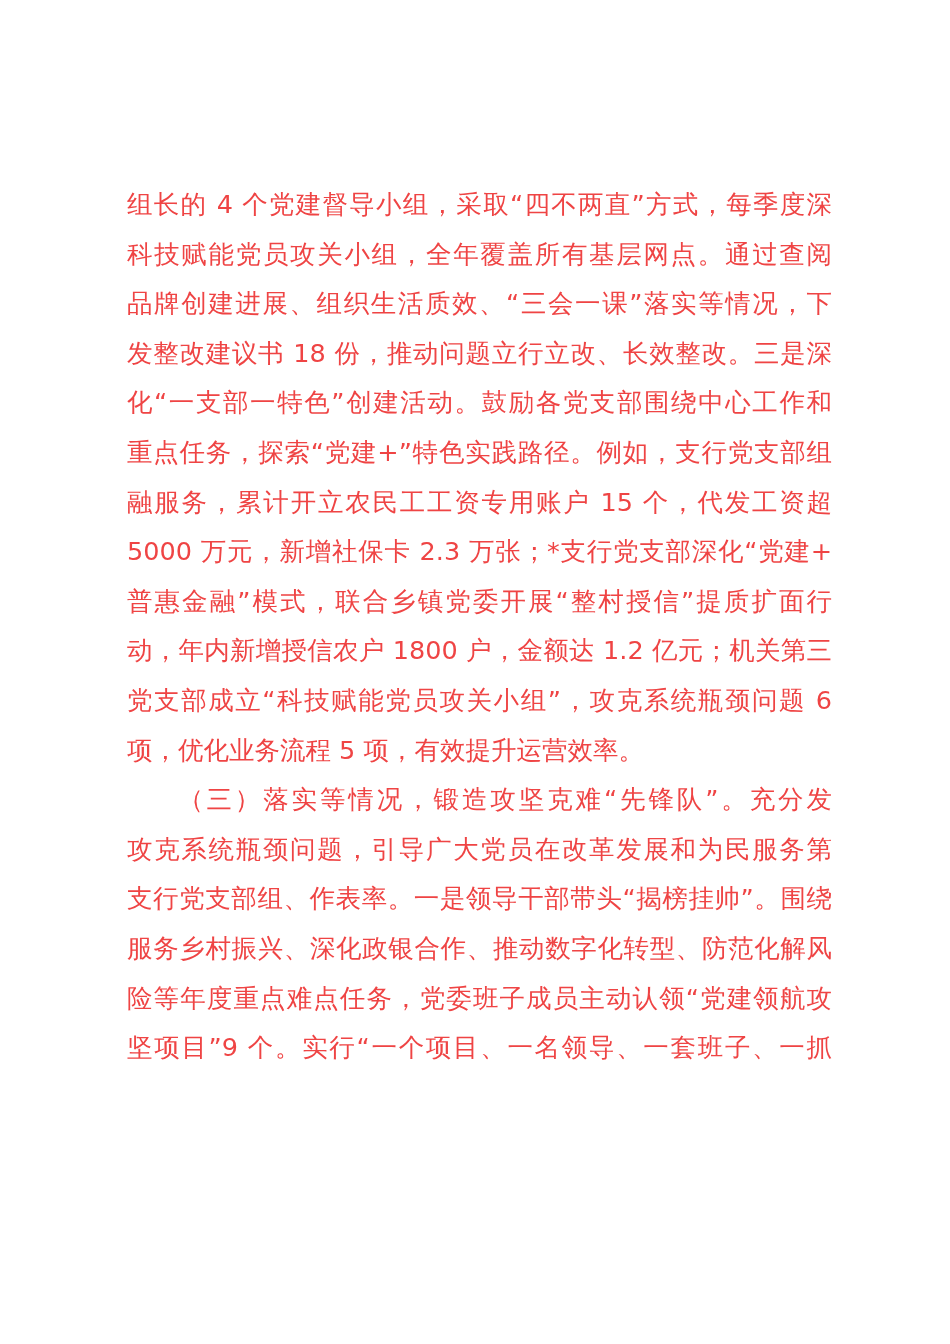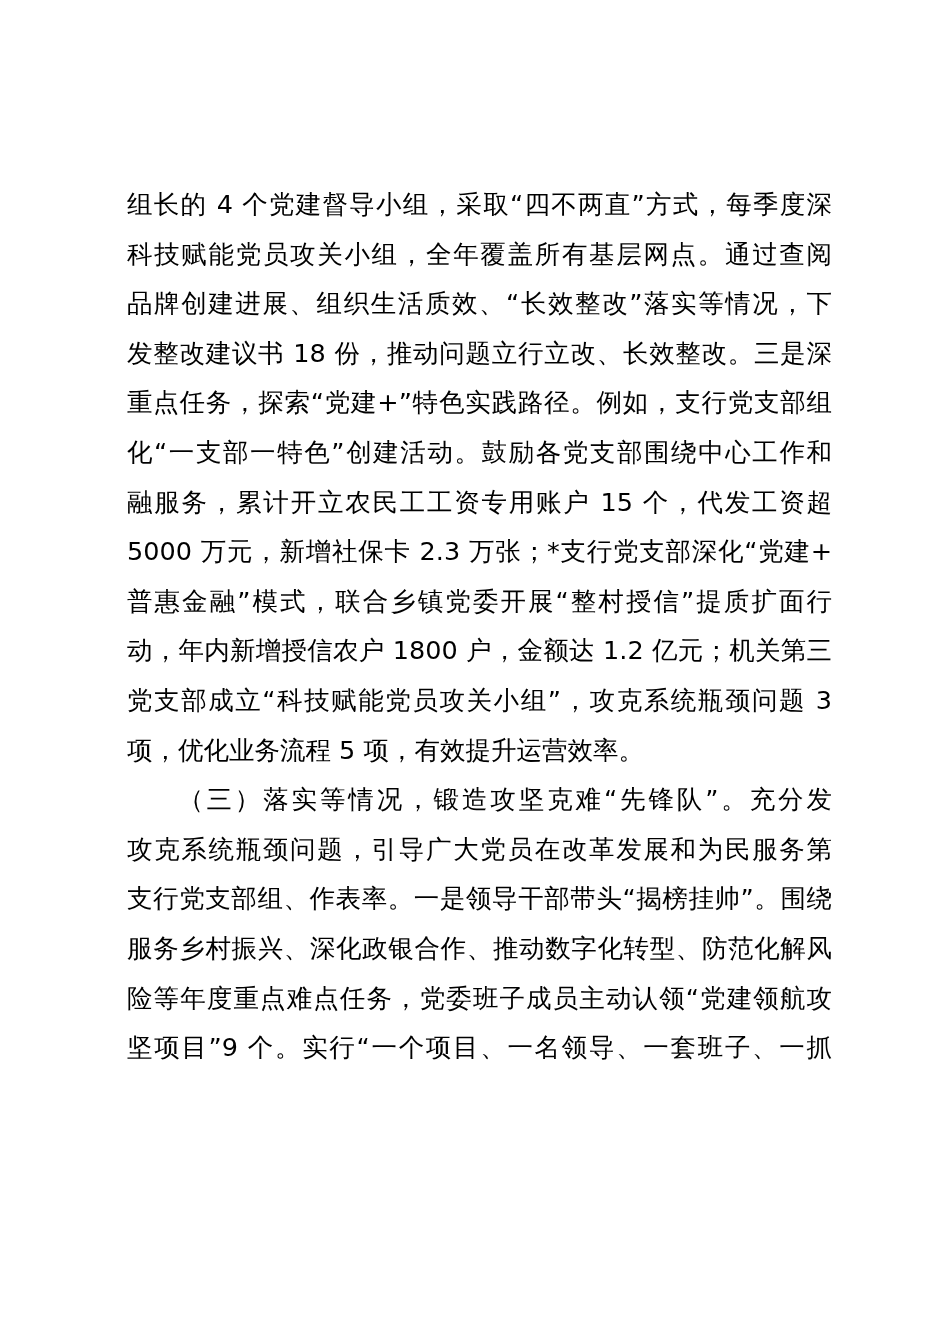--- a/index.html
+++ b/index.html
@@ -6,44 +6,44 @@
   body { width: 950px; height: 1344px; position: relative; overflow: hidden; }
   .page {
     position: absolute; left: 0; top: 0; width: 950px; height: 1344px; background: #ffffff;
   }
   .text-block {
     position: absolute; left: 127px; top: 180px; width: 705px;
   }
   .line {
     height: 49.6px; line-height: 49.6px;
     font-family: "DejaVu Sans", "Liberation Sans", sans-serif;
-    font-size: 25.5px; color: #000000;
+    font-size: 25.5px; color: #ef4444;
     white-space: nowrap; text-align: justify; text-align-last: justify;
     overflow: visible;
   }
   .line.last { text-align-last: left; }
   .line.indent { padding-left: 51px; }
 </style>
 </head>
 <body>
 
 <div class="page">
   <div class="text-block">
 
     <div class="line">组长的 4 个党建督导小组，采取“四不两直”方式，每季度深</div>
     <div class="line">科技赋能党员攻关小组，全年覆盖所有基层网点。通过查阅</div>
-    <div class="line">品牌创建进展、组织生活质效、“长效整改”落实等情况，下</div>
+    <div class="line">品牌创建进展、组织生活质效、“三会一课”落实等情况，下</div>
     <div class="line">发整改建议书 18 份，推动问题立行立改、长效整改。三是深</div>
+    <div class="line">化“一支部一特色”创建活动。鼓励各党支部围绕中心工作和</div>
     <div class="line">重点任务，探索“党建+”特色实践路径。例如，支行党支部组</div>
-    <div class="line">化“一支部一特色”创建活动。鼓励各党支部围绕中心工作和</div>
     <div class="line">融服务，累计开立农民工工资专用账户 15 个，代发工资超</div>
     <div class="line">5000 万元，新增社保卡 2.3 万张；*支行党支部深化“党建+</div>
     <div class="line">普惠金融”模式，联合乡镇党委开展“整村授信”提质扩面行</div>
     <div class="line">动，年内新增授信农户 1800 户，金额达 1.2 亿元；机关第三</div>
-    <div class="line">党支部成立“科技赋能党员攻关小组”，攻克系统瓶颈问题 3</div>
+    <div class="line">党支部成立“科技赋能党员攻关小组”，攻克系统瓶颈问题 6</div>
     <div class="line last">项，优化业务流程 5 项，有效提升运营效率。</div>
 
     <div class="line indent">（三）落实等情况，锻造攻坚克难“先锋队”。充分发</div>
     <div class="line">攻克系统瓶颈问题，引导广大党员在改革发展和为民服务第</div>
     <div class="line">支行党支部组、作表率。一是领导干部带头“揭榜挂帅”。围绕</div>
     <div class="line">服务乡村振兴、深化政银合作、推动数字化转型、防范化解风</div>
     <div class="line">险等年度重点难点任务，党委班子成员主动认领“党建领航攻</div>
     <div class="line">坚项目”9 个。实行“一个项目、一名领导、一套班子、一抓</div>
   </div>
 </div>

